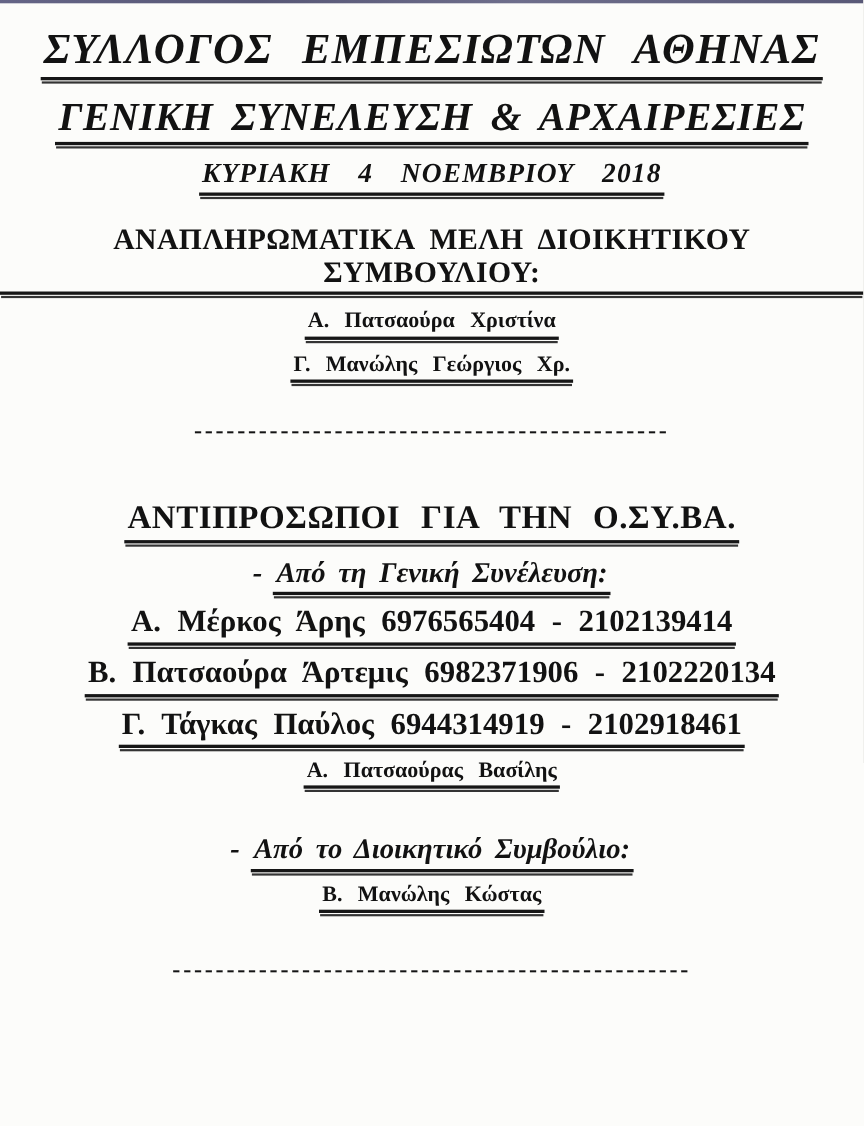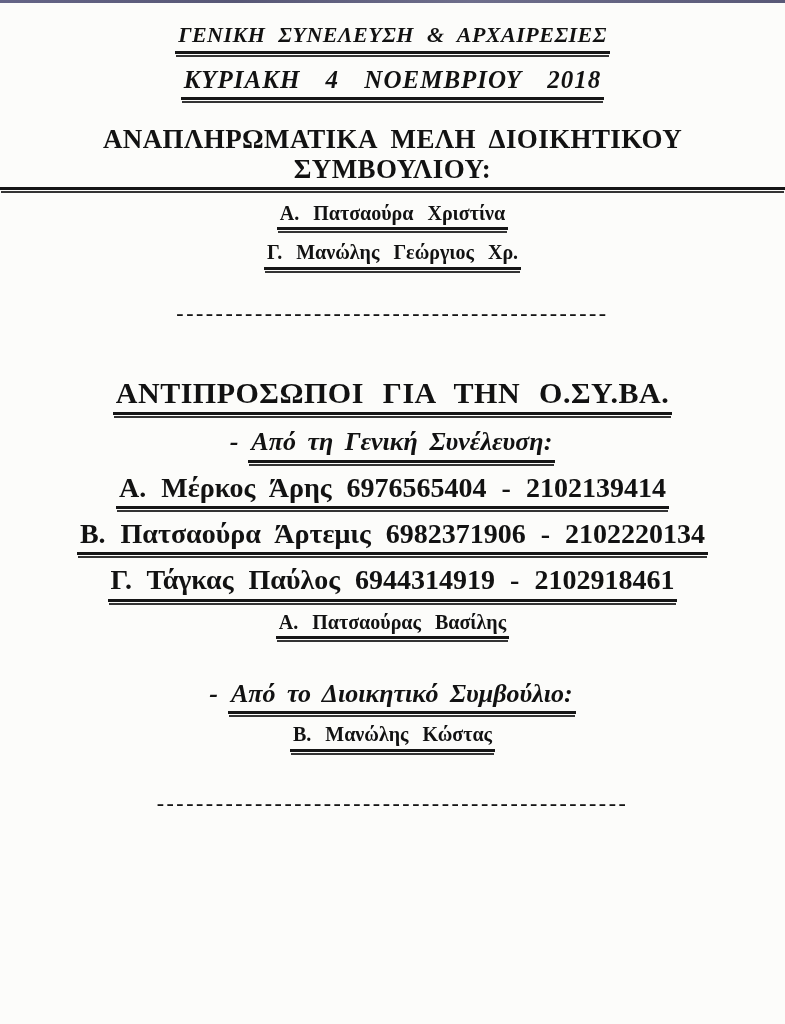--- a/index.html
+++ b/index.html
@@ -49,21 +49,21 @@
 
   .title1 {
     font-size: 39px;
     font-weight: bold;
     font-style: italic;
     letter-spacing: 1px;
     word-spacing: 16px;
     margin-bottom: 12px;
   }
   .title2 {
-    font-size: 22px;
+    font-size: 36px;
     font-weight: bold;
     font-style: italic;
     letter-spacing: 0.5px;
     word-spacing: 7px;
     margin-bottom: 10px;
   }
   .title3 {
     font-size: 25px;
     font-weight: bold;
     font-style: italic;
@@ -128,20 +128,23 @@
   .board-label { margin-top: 40px; }
 </style>
 </head>
 <body>
 
 <div class="page">
   <div class="scan-top-edge"></div>
 
   <div class="content">
 
+    <div class="row title1">
+      <span class="u">ΣΥΛΛΟΓΟΣ ΕΜΠΕΣΙΩΤΩΝ ΑΘΗΝΑΣ</span>
+    </div>
     <div class="row title2">
       <span class="u">ΓΕΝΙΚΗ ΣΥΝΕΛΕΥΣΗ &amp; ΑΡΧΑΙΡΕΣΙΕΣ</span>
     </div>
     <div class="row title3">
       <span class="u">ΚΥΡΙΑΚΗ 4 ΝΟΕΜΒΡΙΟΥ 2018</span>
     </div>
 
     <div class="row sec1-heading">
       <span class="u">ΑΝΑΠΛΗΡΩΜΑΤΙΚΑ ΜΕΛΗ ΔΙΟΙΚΗΤΙΚΟΥ ΣΥΜΒΟΥΛΙΟΥ:</span>
     </div>

